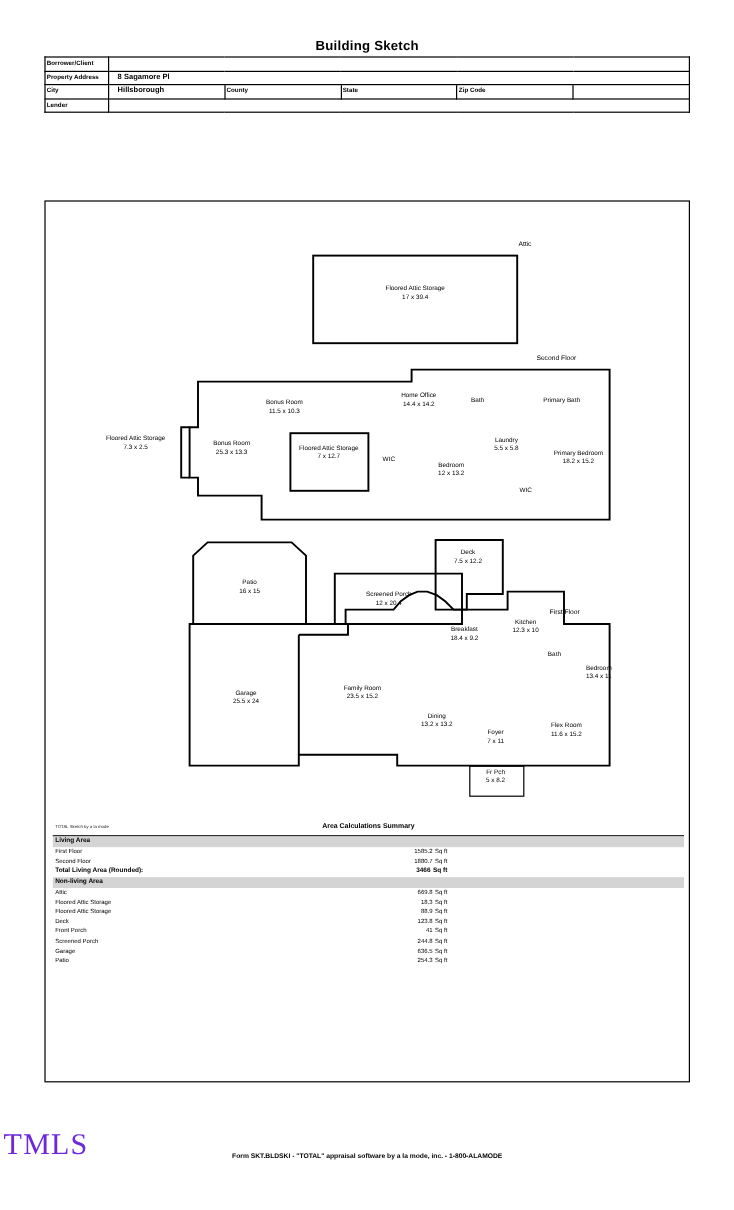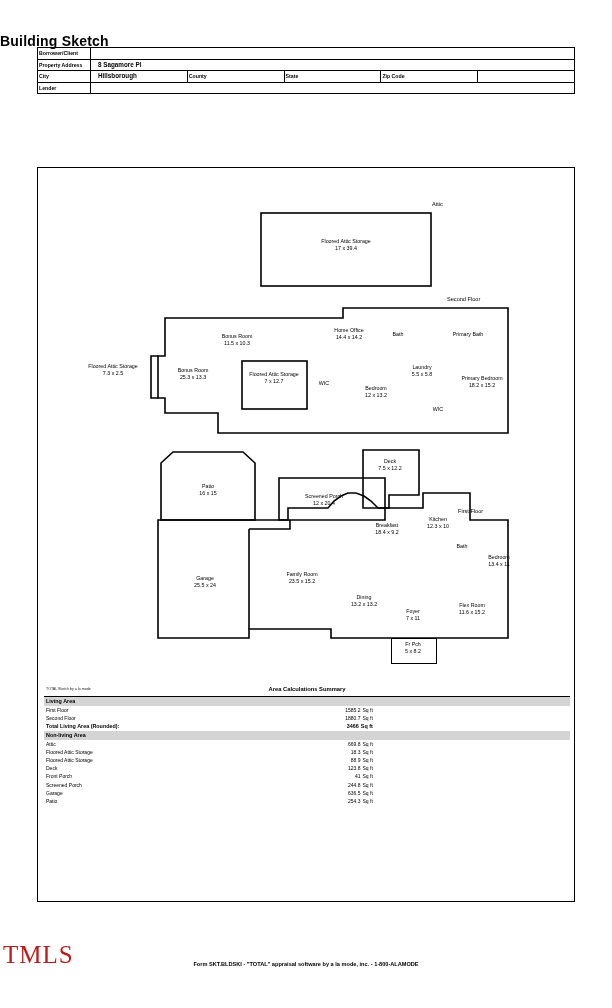--- a/index.html
+++ b/index.html
@@ -15,22 +15,22 @@
     color: #000000;
     overflow: hidden;
   }
 
   
   .doc-title {
     position: absolute;
     top: 33px;
     left: 0;
     width: 612px;
-    text-align: left;
-    font-size: 14px;
+    text-align: center;
+    font-size: 11px;
     font-weight: bold;
     letter-spacing: 0.2px;
   }
 
   
   .header-table {
     position: absolute;
     left: 37px;
     top: 47px;
     width: 538px;
@@ -143,21 +143,21 @@
   .c-val span.u { padding-left: 2px; }
 
   
   .tmls {
     position: absolute;
     left: 3px;
     top: 941px;
     font-family: "Liberation Serif", serif;
     font-size: 25px;
     letter-spacing: 1px;
-    color: #b91c1c;
+    color: #6d28d9;
   }
   .footer-note {
     position: absolute;
     top: 961px;
     left: 0;
     width: 612px;
     text-align: center;
     font-size: 5.6px;
     font-weight: bold;
   }

